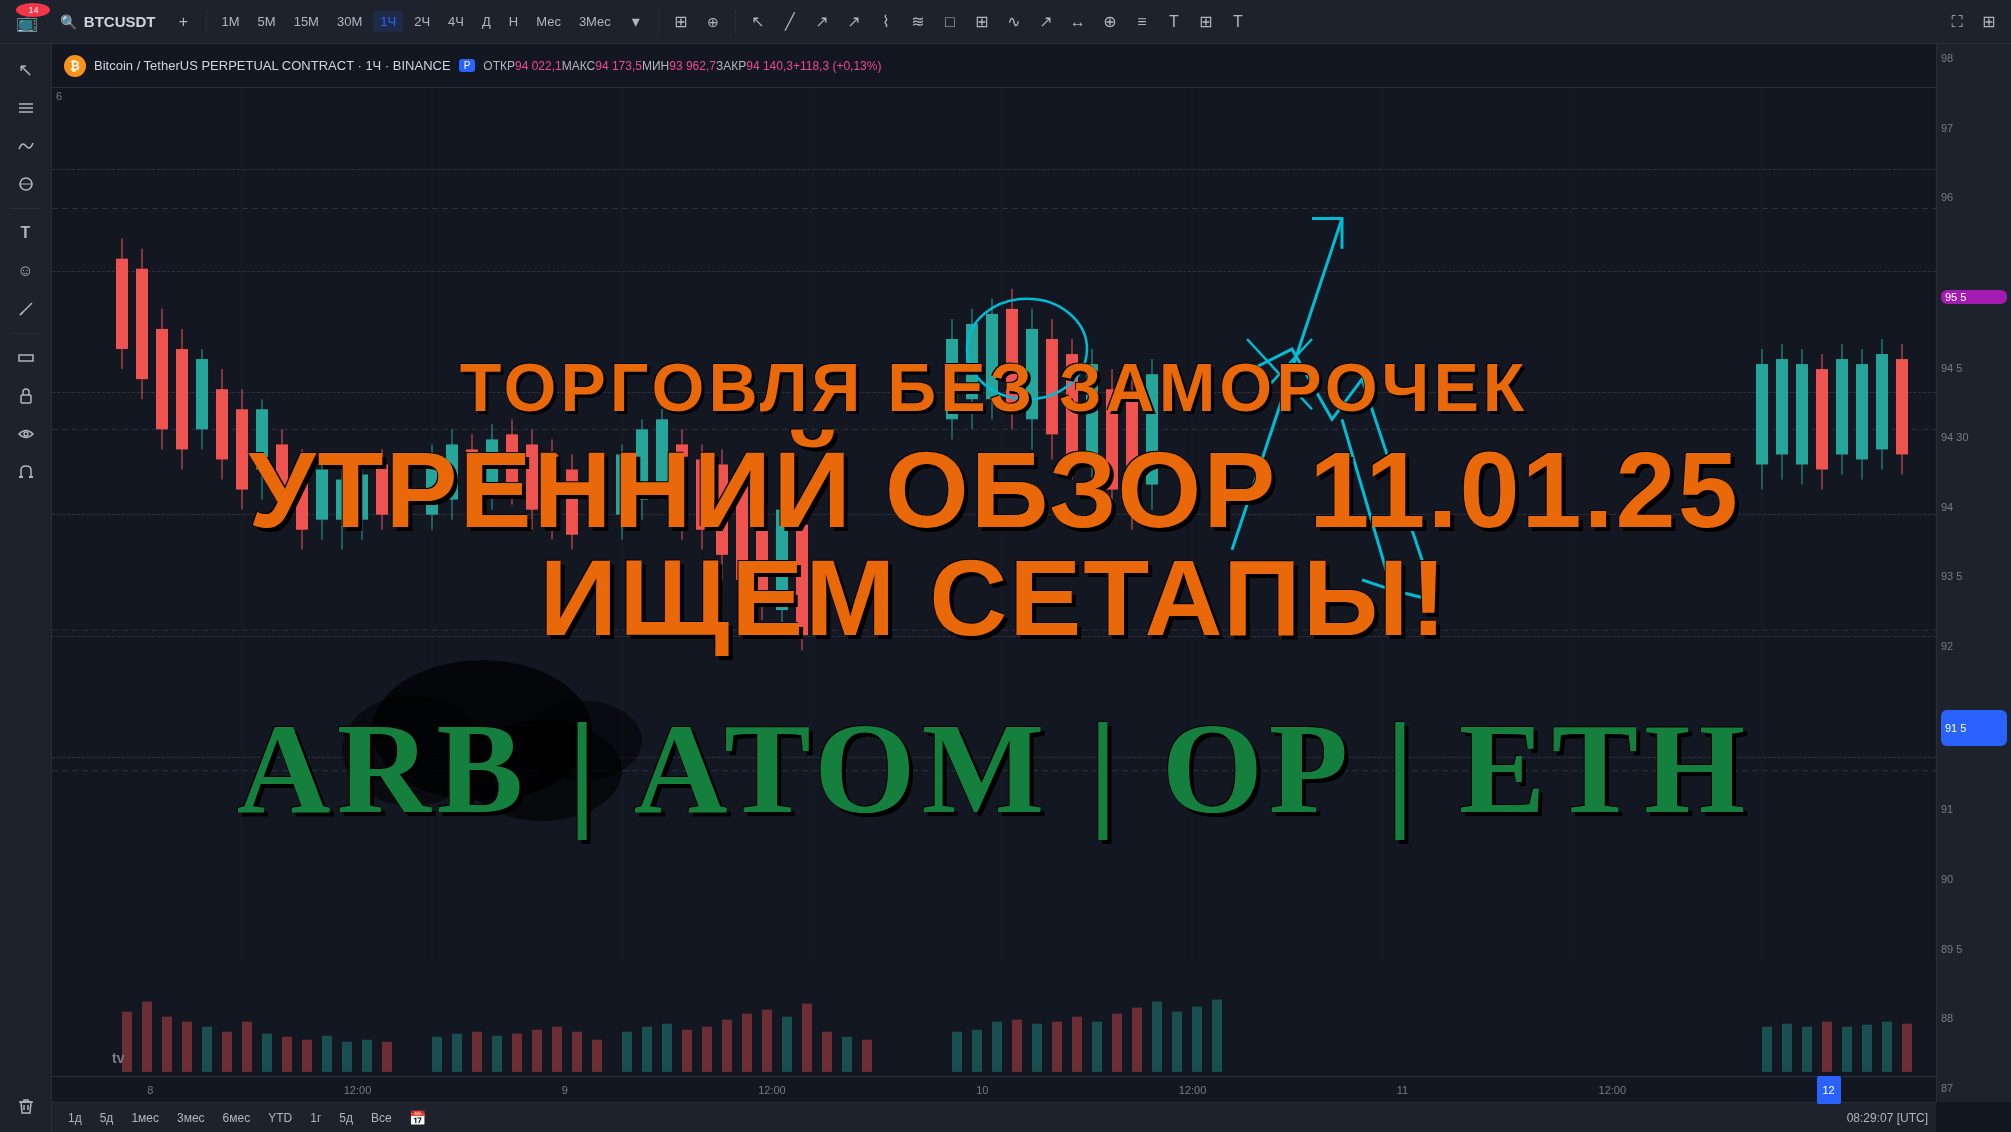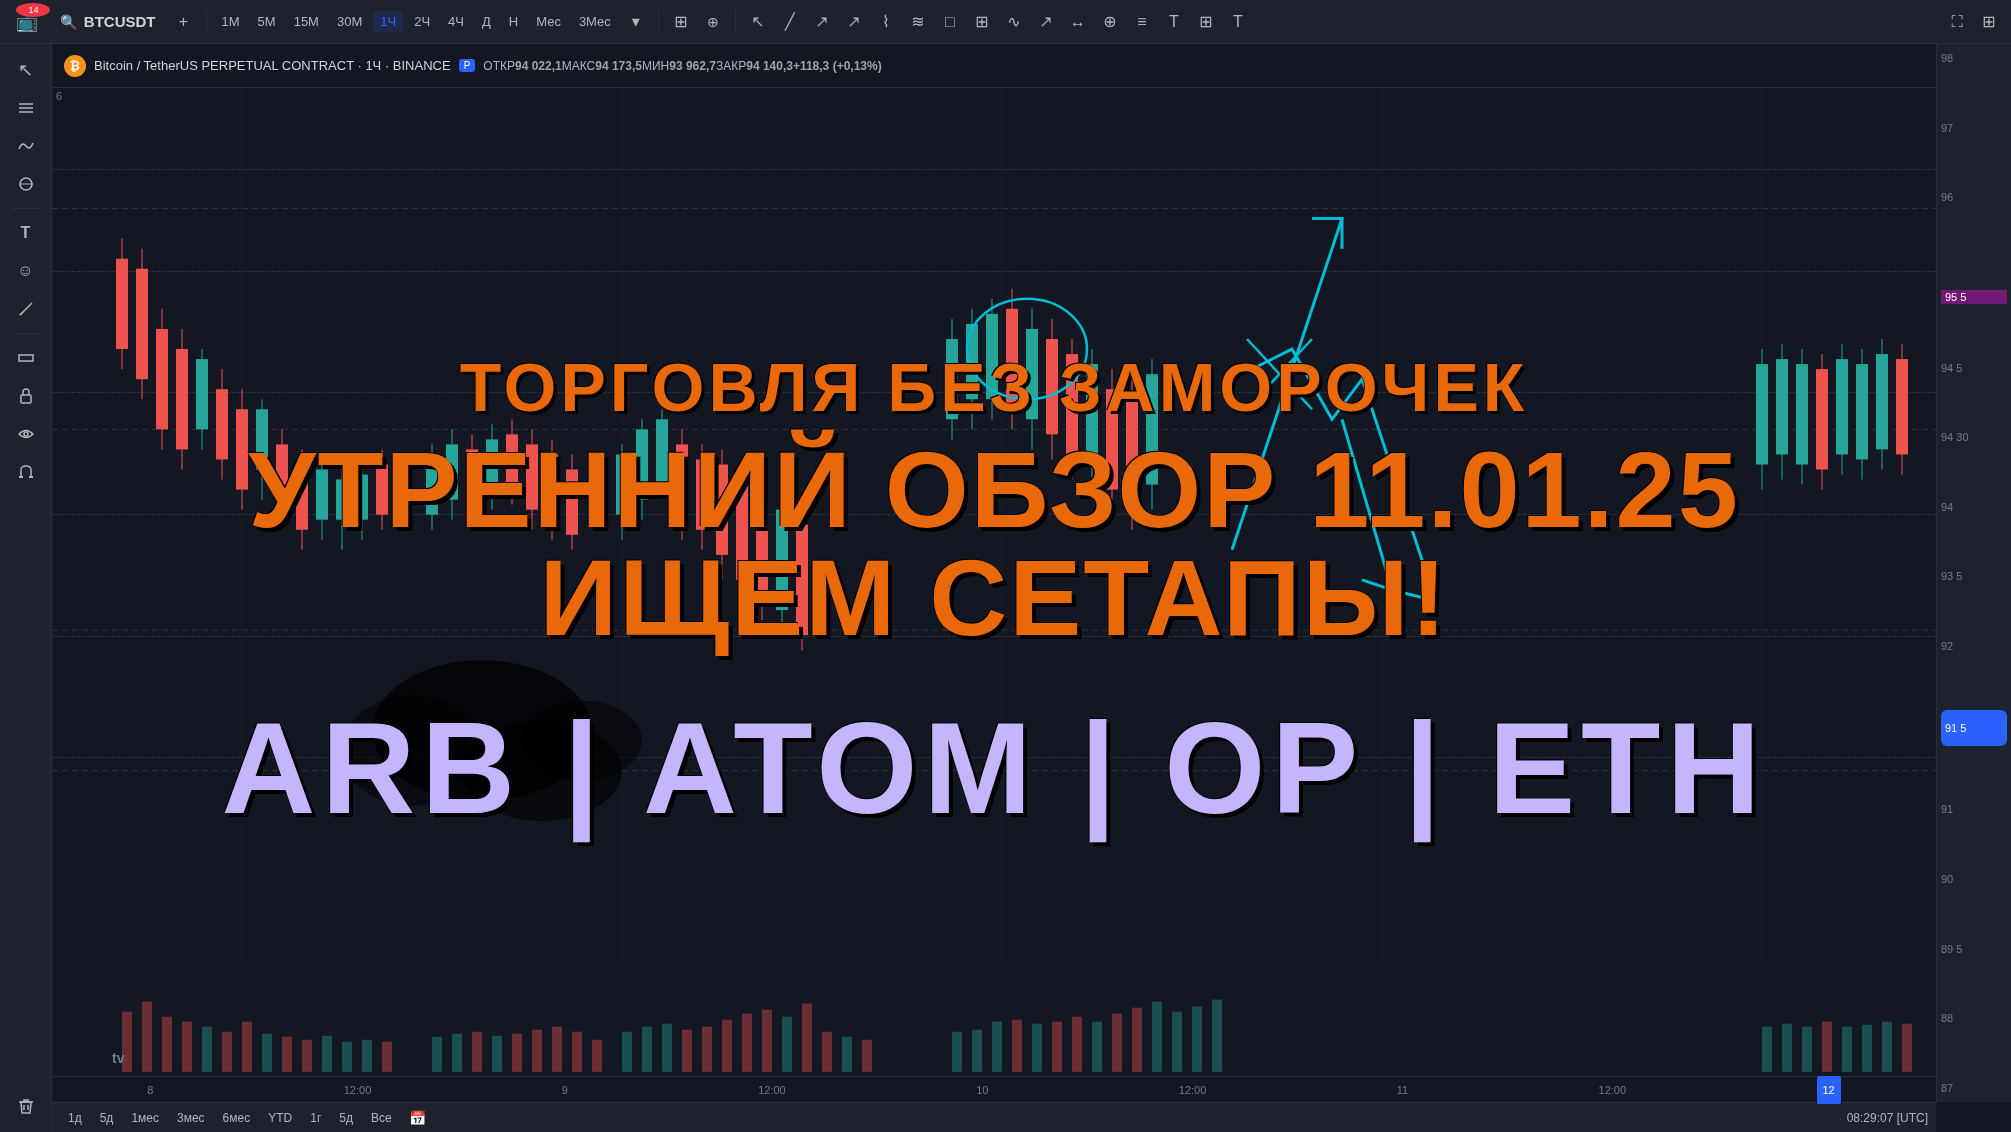--- a/index.html
+++ b/index.html
@@ -153,23 +153,23 @@
       font-size: 11px;
       color: #787b86;
       z-index: 90;
     }
 
     .price-label {
       text-align: left;
       padding-right: 4px;
     }
     .price-label.highlight-pink {
-      background: #701a75;
+      background: #a21caf;
       color: white;
-      border-radius: 0;
+      border-radius: 6px;
       padding: 1px 4px;
       font-size: 11px;
       margin-top: 29px;
     }
     .price-label.highlight-blue {
       background: #2962ff;
       color: white;
       border-radius: 6px;
       padding: 12px 4px;
       font-size: 11px;
@@ -210,21 +210,21 @@
       font-weight: 500;
     }
 
     .chart-ohlc {
       display: flex;
       font-size: 12px;
       color: #b2b5be;
     }
     .ohlc-item { color: #b2b5be; }
     .ohlc-value { color: #26a69a; }
-    .ohlc-value.positive { color: #a3a3a3; font-weight: bold; }
+    .ohlc-value.positive { color: #ec4899; }
 
     
     .chart-area {
       position: absolute;
       top: 88px;
       left: 52px;
       right: 75px;
       bottom: 30px;
       background: #131722;
       overflow: hidden;
@@ -272,24 +272,24 @@
       font-weight: 900;
       color: #e8680a;
       text-transform: uppercase;
       letter-spacing: 2px;
       text-shadow: 4px 4px 0 #000, -1px -1px 0 #000;
       line-height: 1;
       margin-bottom: 30px;
     }
 
     .overlay-line4 {
-      font-family: Liberation Sans, sans-serif;
+      font-family: Liberation Serif, serif;
       font-size: 130px;
       font-weight: 900;
-      color: #c4b5fd;
+      color: #15803d;
       text-transform: uppercase;
       letter-spacing: 6px;
       text-shadow: 4px 4px 0 #000, -1px -1px 0 #000;
       margin-top: 11px;
     }
 
     
     .grid-horizontal {
       position: absolute;
       left: 0;

